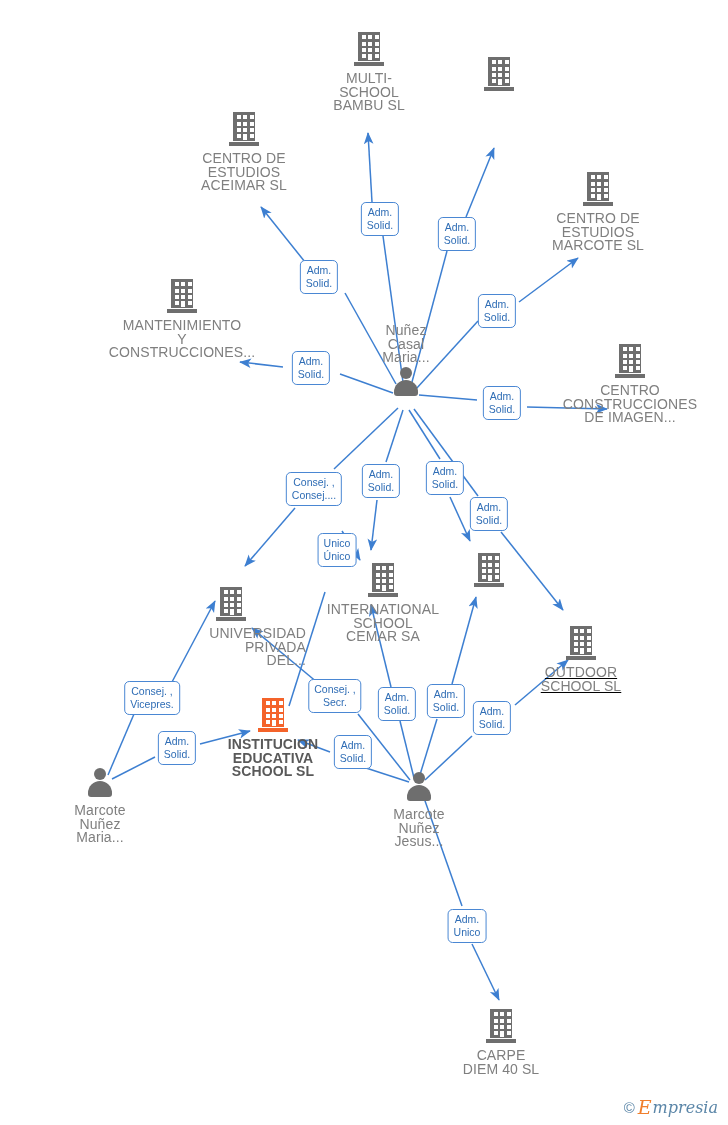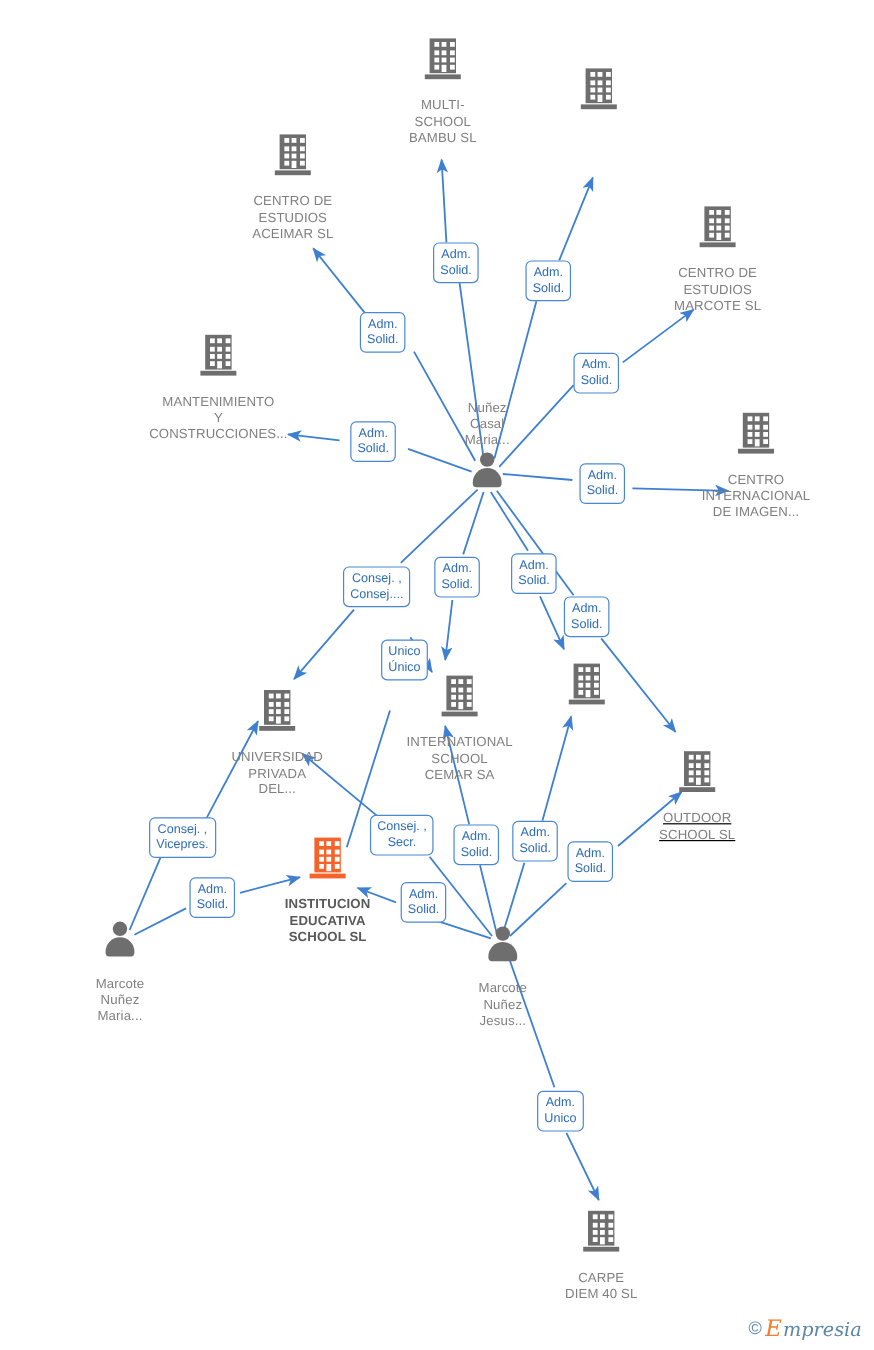--- a/index.html
+++ b/index.html
@@ -6,22 +6,22 @@
   body{
     font-family:"Liberation Sans", sans-serif;
     width:728px;height:1125px;position:relative;overflow:hidden;
   }
   #canvas{position:absolute;left:0;top:0;width:728px;height:1125px;}
   svg#edges{position:absolute;left:0;top:0;width:728px;height:1125px;pointer-events:none;}
 
   
   .node{position:absolute;transform:translate(-50%,0);text-align:center;width:150px;}
   .node .cap{
-    display:block;color:#7f7f7f;font-size:11px;line-height:13.5px;
-    letter-spacing:.1px;white-space:pre-line;margin-top:16px;
+    display:block;color:#7f7f7f;font-size:14px;line-height:13.5px;
+    letter-spacing:.1px;white-space:pre-line;margin-top:6px;
   }
   .node.person .cap{color:#7f7f7f;}
   .node.highlight .cap{color:#595959;font-weight:bold;}
 
   
   .bld{width:30px;height:34px;position:relative;margin:0 auto;}
   .bld .body{
     position:absolute;left:4px;top:0;width:22px;height:29px;background:#6e6e6e;
   }
   .bld .base{
@@ -236,33 +236,33 @@
           <div class="win" style="left: 14px; top: 9.5px;"></div>
           <div class="win" style="left: 20.5px; top: 9.5px;"></div>
           <div class="win" style="left: 7.5px; top: 16px;"></div>
           <div class="win" style="left: 14px; top: 16px;"></div>
           <div class="win" style="left: 20.5px; top: 16px;"></div>
           <div class="win" style="left: 14px; top: 22px; height: 6px;"></div>
           <div class="win" style="left: 7.5px; top: 22px;"></div>
           <div class="win" style="left: 20.5px; top: 22px;"></div>
         </div>
         <span class="cap">CENTRO
-INTERNACIONAL
+CONSTRUCCIONES
 DE IMAGEN...</span>
       </div>
       <div class="node person" style="left: 406px; top: 318px;">
         <span class="cap">Nuñez
 Casal
 Maria...</span>
         <div class="per">
           <div class="head"></div>
           <div class="torso"></div>
         </div>
       </div>
-      <div class="node company" style="left: 231px; top: 575px;">
+      <div class="node company" style="left: 231px; top: 587px; text-align: right;">
         <div class="bld">
           <div class="body"></div>
           <div class="base"></div>
           <div class="win" style="left: 7.5px; top: 3px;"></div>
           <div class="win" style="left: 14px; top: 3px;"></div>
           <div class="win" style="left: 20.5px; top: 3px;"></div>
           <div class="win" style="left: 7.5px; top: 9.5px;"></div>
           <div class="win" style="left: 14px; top: 9.5px;"></div>
           <div class="win" style="left: 20.5px; top: 9.5px;"></div>
           <div class="win" style="left: 7.5px; top: 16px;"></div>

